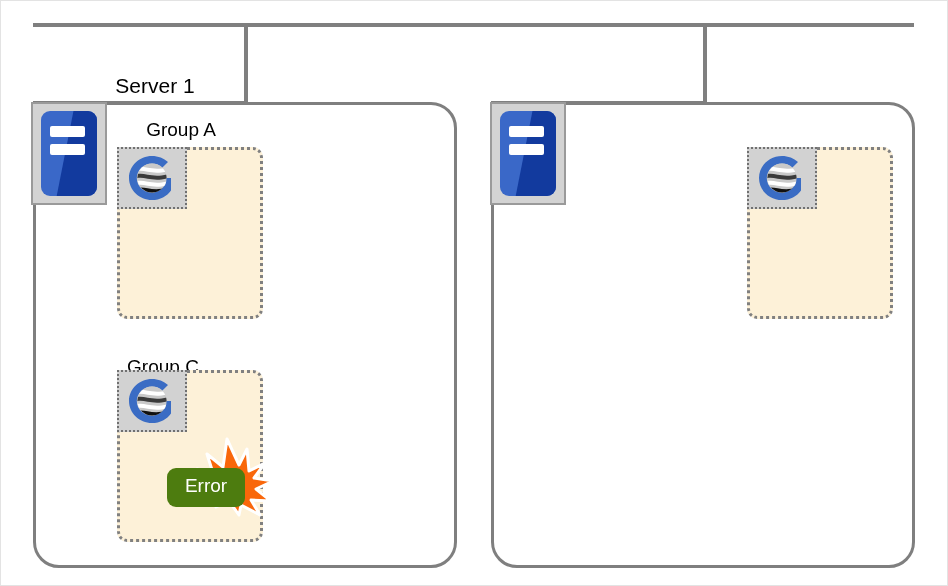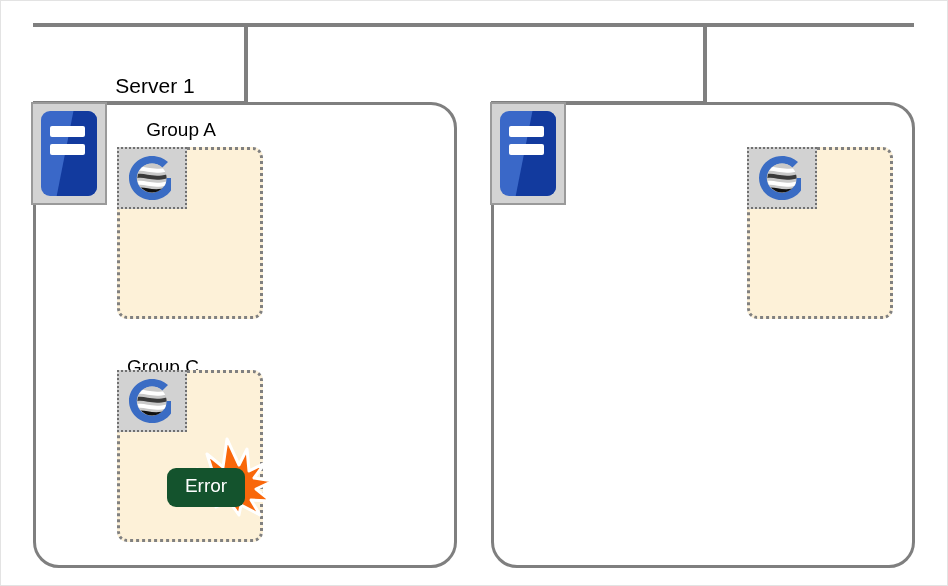--- a/index.html
+++ b/index.html
@@ -128,21 +128,21 @@
     position: absolute;
     z-index: 6;
   }
   .burst {
     position: absolute;
     top: 0;
     left: 0;
   }
   .error-badge {
     position: absolute;
-    background: #14532d;
+    background: #4d7c0f;
     color: #ffffff;
     border-radius: 9px;
     font-size: 19px;
     line-height: 36px;
     text-align: center;
     width: 78px;
     height: 39px;
     z-index: 7;
   }
 </style>

